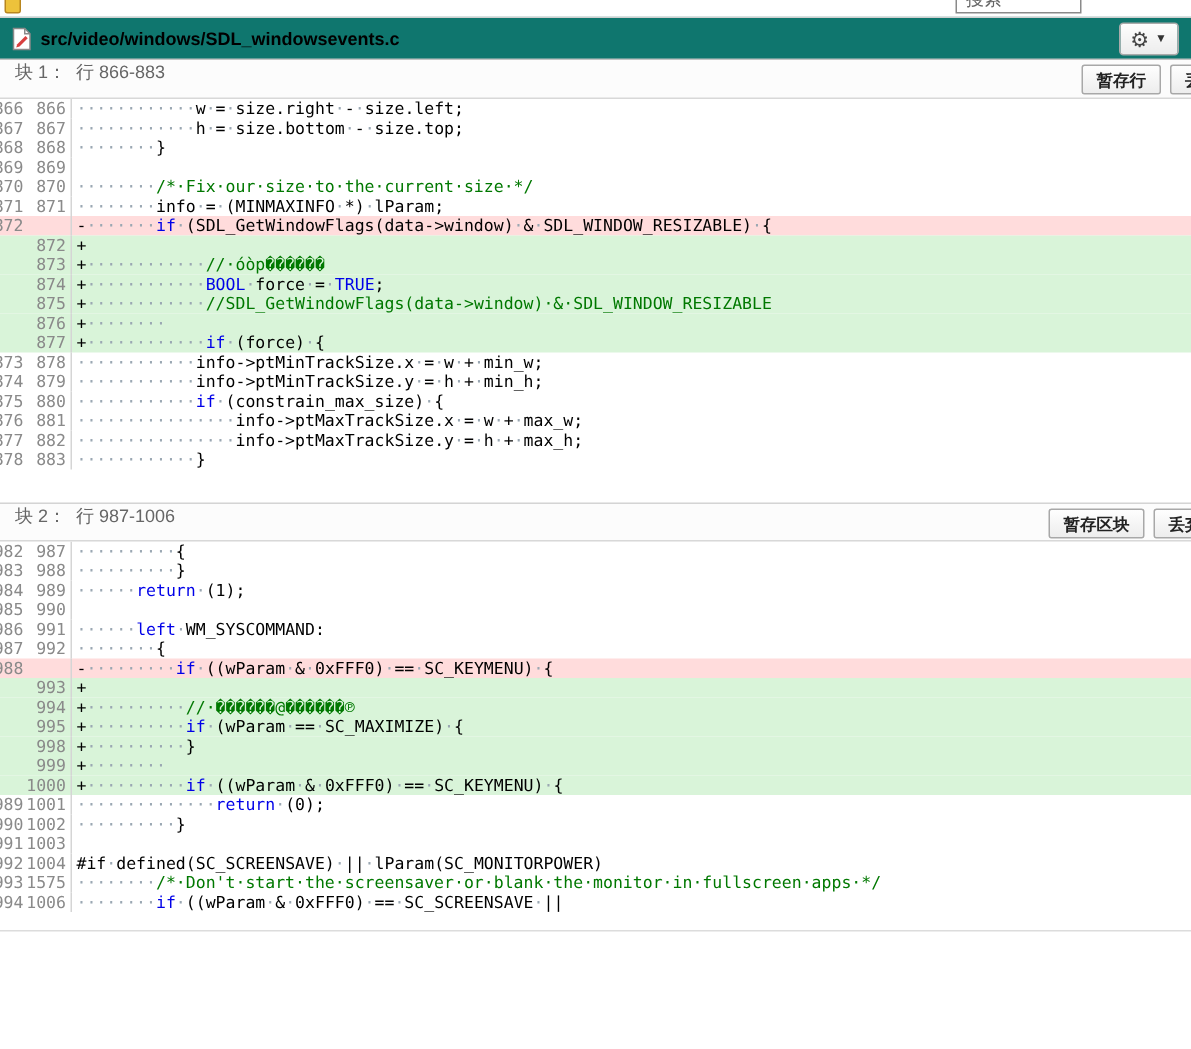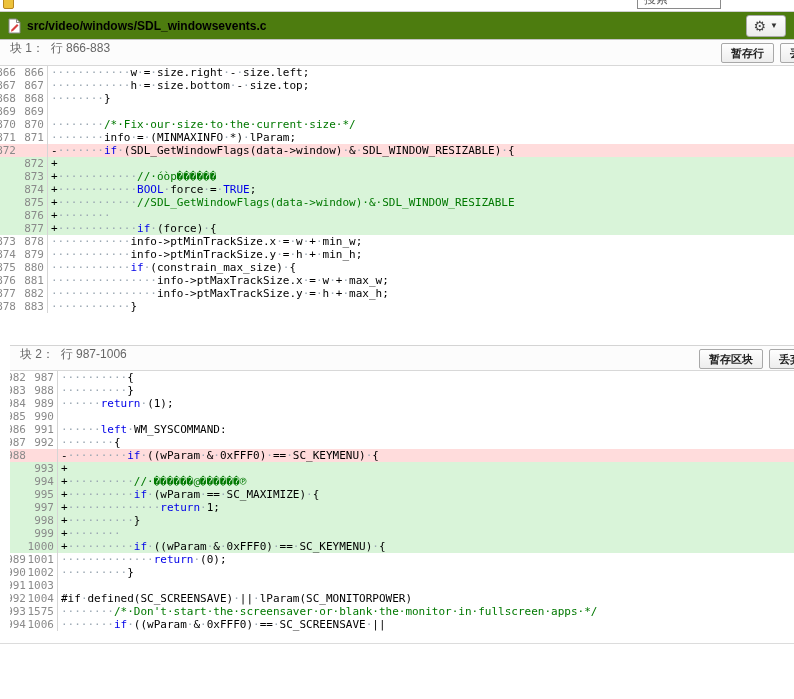--- a/index.html
+++ b/index.html
@@ -20,40 +20,40 @@
   .search {
     position: absolute; left: 637px; top: -12px; width: 84px; height: 21px;
     border: 1px solid #8a8a8a; font-size: 12px; padding: 2px 6px;
     font-family: "Liberation Sans", sans-serif; color: #444; background: #fff;
   }
   .search::placeholder { color: #666; }
 
   
   .file-header {
     height: 29px; display: flex; align-items: center; gap: 6px; padding: 0 8px;
-    background: #4d7c0f; border-top: 1px solid #cfcfcf; border-bottom: 1px solid #c3c3c3;
+    background: #0f766e; border-top: 1px solid #cfcfcf; border-bottom: 1px solid #c3c3c3;
   }
   .file-icon { display: inline-flex; flex: none; }
   .file-path { font-weight: bold; font-size: 12px; color: #000; }
   .gear-btn {
     margin-left: auto; display: flex; align-items: center; gap: 4px;
     height: 22px; padding: 0 7px;
     background: linear-gradient(#fdfdfd, #ececec);
     border: 1px solid #aaa; border-radius: 3px; cursor: pointer;
     font-family: inherit;
   }
   .gear-glyph { font-size: 14px; line-height: 1; color: #444; }
   .chev-glyph { font-size: 8px; color: #333; }
 
   
   .hunk-header {
     position: relative; height: 26px; display: flex; align-items: flex-start;
     padding: 0 10px; border-bottom: 1px solid #d8d8d8; background: #fcfcfc;
   }
-  .hunk + .hunk { margin-top: 32px; padding-left: 10px; }
+  .hunk + .hunk { margin-top: 22px; }
   .hunk + .hunk .hunk-header { border-top: 1px solid #d4d4d4; }
   .hunk-title { font-size: 12px; color: #666; white-space: pre; }
   .hunk-actions { position: absolute; right: -39px; top: 3px; display: flex; gap: 6px; }
   .hbtn {
     height: 20px; padding: 0 9px; font-size: 11px; white-space: nowrap;
     background: linear-gradient(#fefefe, #ededed);
     border: 1px solid #a8a8a8; border-radius: 2px; cursor: pointer;
     font-family: inherit; color: #222; font-weight: bold;
   }
 
@@ -144,21 +144,20 @@
           <div class="row ctx"><span class="gutwrap"><span class="gut old">982</span><span class="gut new">987</span></span><span class="code"><span class="sw">··········</span><span class="sn">{</span></span></div>
           <div class="row ctx"><span class="gutwrap"><span class="gut old">983</span><span class="gut new">988</span></span><span class="code"><span class="sw">··········</span><span class="sn">}</span></span></div>
           <div class="row ctx"><span class="gutwrap"><span class="gut old">984</span><span class="gut new">989</span></span><span class="code"><span class="sw">······</span><span class="sk">return</span><span class="sw">·</span><span class="sn">(1);</span></span></div>
           <div class="row ctx"><span class="gutwrap"><span class="gut old">985</span><span class="gut new">990</span></span><span class="code"></span></div>
           <div class="row ctx"><span class="gutwrap"><span class="gut old">986</span><span class="gut new">991</span></span><span class="code"><span class="sw">······</span><span class="sk">left</span><span class="sw">·</span><span class="sn">WM_SYSCOMMAND:</span></span></div>
           <div class="row ctx"><span class="gutwrap"><span class="gut old">987</span><span class="gut new">992</span></span><span class="code"><span class="sw">········</span><span class="sn">{</span></span></div>
           <div class="row del"><span class="gutwrap"><span class="gut old">988</span><span class="gut new"></span></span><span class="code"><span class="sn">-</span><span class="sw">·········</span><span class="sk">if</span><span class="sw">·</span><span class="sn">((wParam</span><span class="sw">·</span><span class="sn">&amp;</span><span class="sw">·</span><span class="sn">0xFFF0)</span><span class="sw">·</span><span class="sn">==</span><span class="sw">·</span><span class="sn">SC_KEYMENU)</span><span class="sw">·</span><span class="sn">{</span></span></div>
           <div class="row add"><span class="gutwrap"><span class="gut old"></span><span class="gut new">993</span></span><span class="code"><span class="sn">+</span></span></div>
           <div class="row add"><span class="gutwrap"><span class="gut old"></span><span class="gut new">994</span></span><span class="code"><span class="sn">+</span><span class="sw">··········</span><span class="sc">//·������@������℗</span></span></div>
           <div class="row add"><span class="gutwrap"><span class="gut old"></span><span class="gut new">995</span></span><span class="code"><span class="sn">+</span><span class="sw">··········</span><span class="sk">if</span><span class="sw">·</span><span class="sn">(wParam</span><span class="sw">·</span><span class="sn">==</span><span class="sw">·</span><span class="sn">SC_MAXIMIZE)</span><span class="sw">·</span><span class="sn">{</span></span></div>
-          <div class="row add"><span class="gutwrap"><span class="gut old"></span><span class="gut new">997</span></span><span class="code"><span class="sn">+</span><span class="sw">··············</span><span class="sk">return</span><span class="sw">·</span><span class="sn">1;</span></span></div>
           <div class="row add"><span class="gutwrap"><span class="gut old"></span><span class="gut new">998</span></span><span class="code"><span class="sn">+</span><span class="sw">··········</span><span class="sn">}</span></span></div>
           <div class="row add"><span class="gutwrap"><span class="gut old"></span><span class="gut new">999</span></span><span class="code"><span class="sn">+</span><span class="sw">········</span></span></div>
           <div class="row add"><span class="gutwrap"><span class="gut old"></span><span class="gut new">1000</span></span><span class="code"><span class="sn">+</span><span class="sw">··········</span><span class="sk">if</span><span class="sw">·</span><span class="sn">((wParam</span><span class="sw">·</span><span class="sn">&amp;</span><span class="sw">·</span><span class="sn">0xFFF0)</span><span class="sw">·</span><span class="sn">==</span><span class="sw">·</span><span class="sn">SC_KEYMENU)</span><span class="sw">·</span><span class="sn">{</span></span></div>
           <div class="row ctx"><span class="gutwrap"><span class="gut old">989</span><span class="gut new">1001</span></span><span class="code"><span class="sw">··············</span><span class="sk">return</span><span class="sw">·</span><span class="sn">(0);</span></span></div>
           <div class="row ctx"><span class="gutwrap"><span class="gut old">990</span><span class="gut new">1002</span></span><span class="code"><span class="sw">··········</span><span class="sn">}</span></span></div>
           <div class="row ctx"><span class="gutwrap"><span class="gut old">991</span><span class="gut new">1003</span></span><span class="code"></span></div>
           <div class="row ctx"><span class="gutwrap"><span class="gut old">992</span><span class="gut new">1004</span></span><span class="code"><span class="sn">#if</span><span class="sw">·</span><span class="sn">defined(SC_SCREENSAVE)</span><span class="sw">·</span><span class="sn">||</span><span class="sw">·</span><span class="sn">lParam(SC_MONITORPOWER)</span></span></div>
           <div class="row ctx"><span class="gutwrap"><span class="gut old">993</span><span class="gut new">1575</span></span><span class="code"><span class="sw">········</span><span class="sc">/*·Don't·start·the·screensaver·or·blank·the·monitor·in·fullscreen·apps·*/</span></span></div>
           <div class="row ctx"><span class="gutwrap"><span class="gut old">994</span><span class="gut new">1006</span></span><span class="code"><span class="sw">········</span><span class="sk">if</span><span class="sw">·</span><span class="sn">((wParam</span><span class="sw">·</span><span class="sn">&amp;</span><span class="sw">·</span><span class="sn">0xFFF0)</span><span class="sw">·</span><span class="sn">==</span><span class="sw">·</span><span class="sn">SC_SCREENSAVE</span><span class="sw">·</span><span class="sn">||</span></span></div>
         </div>

